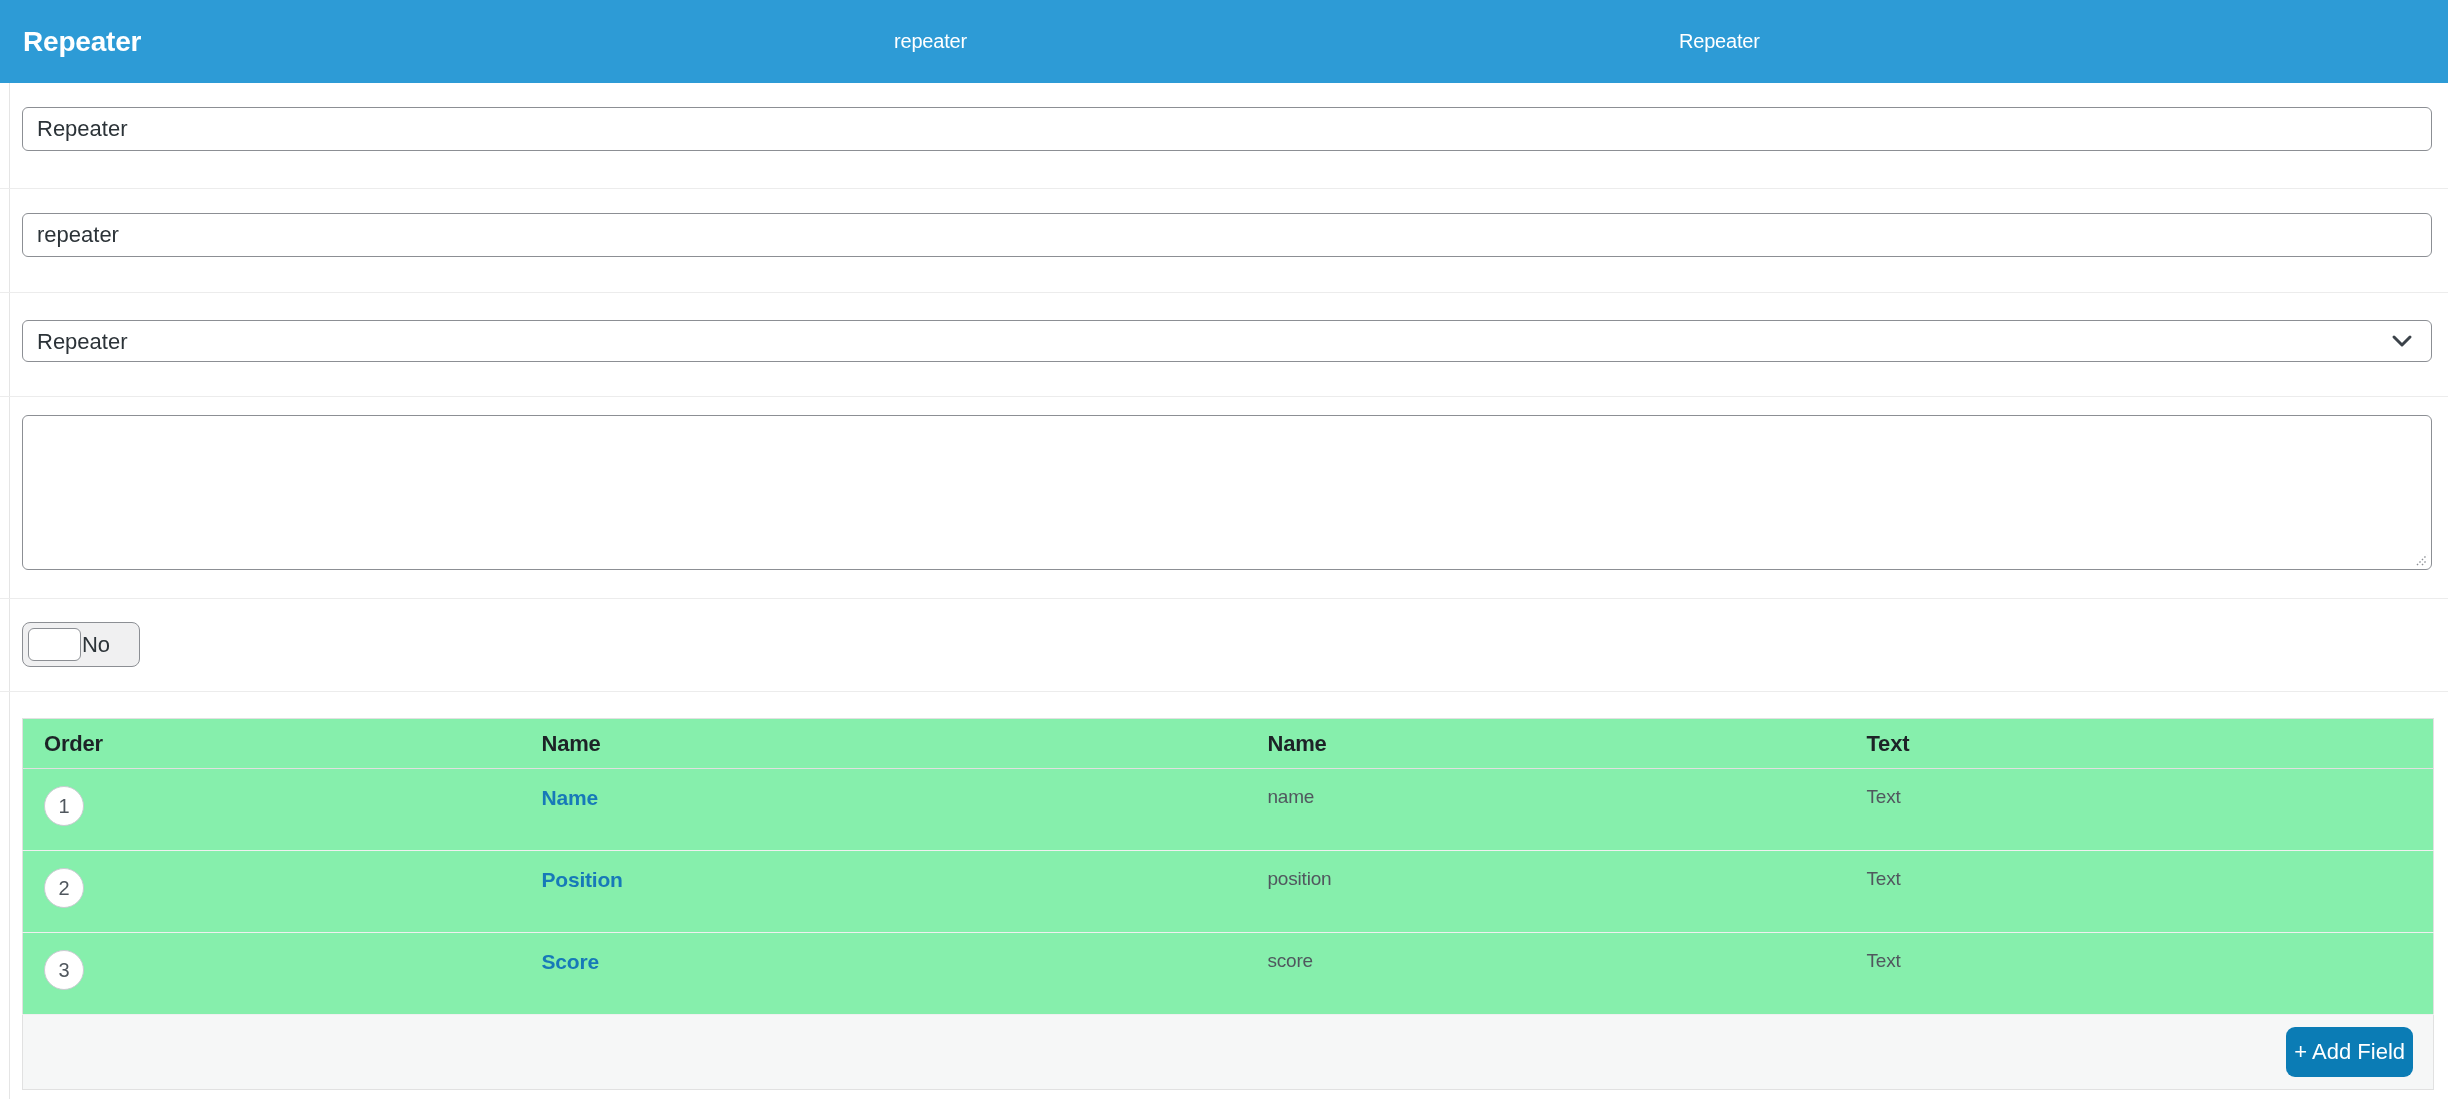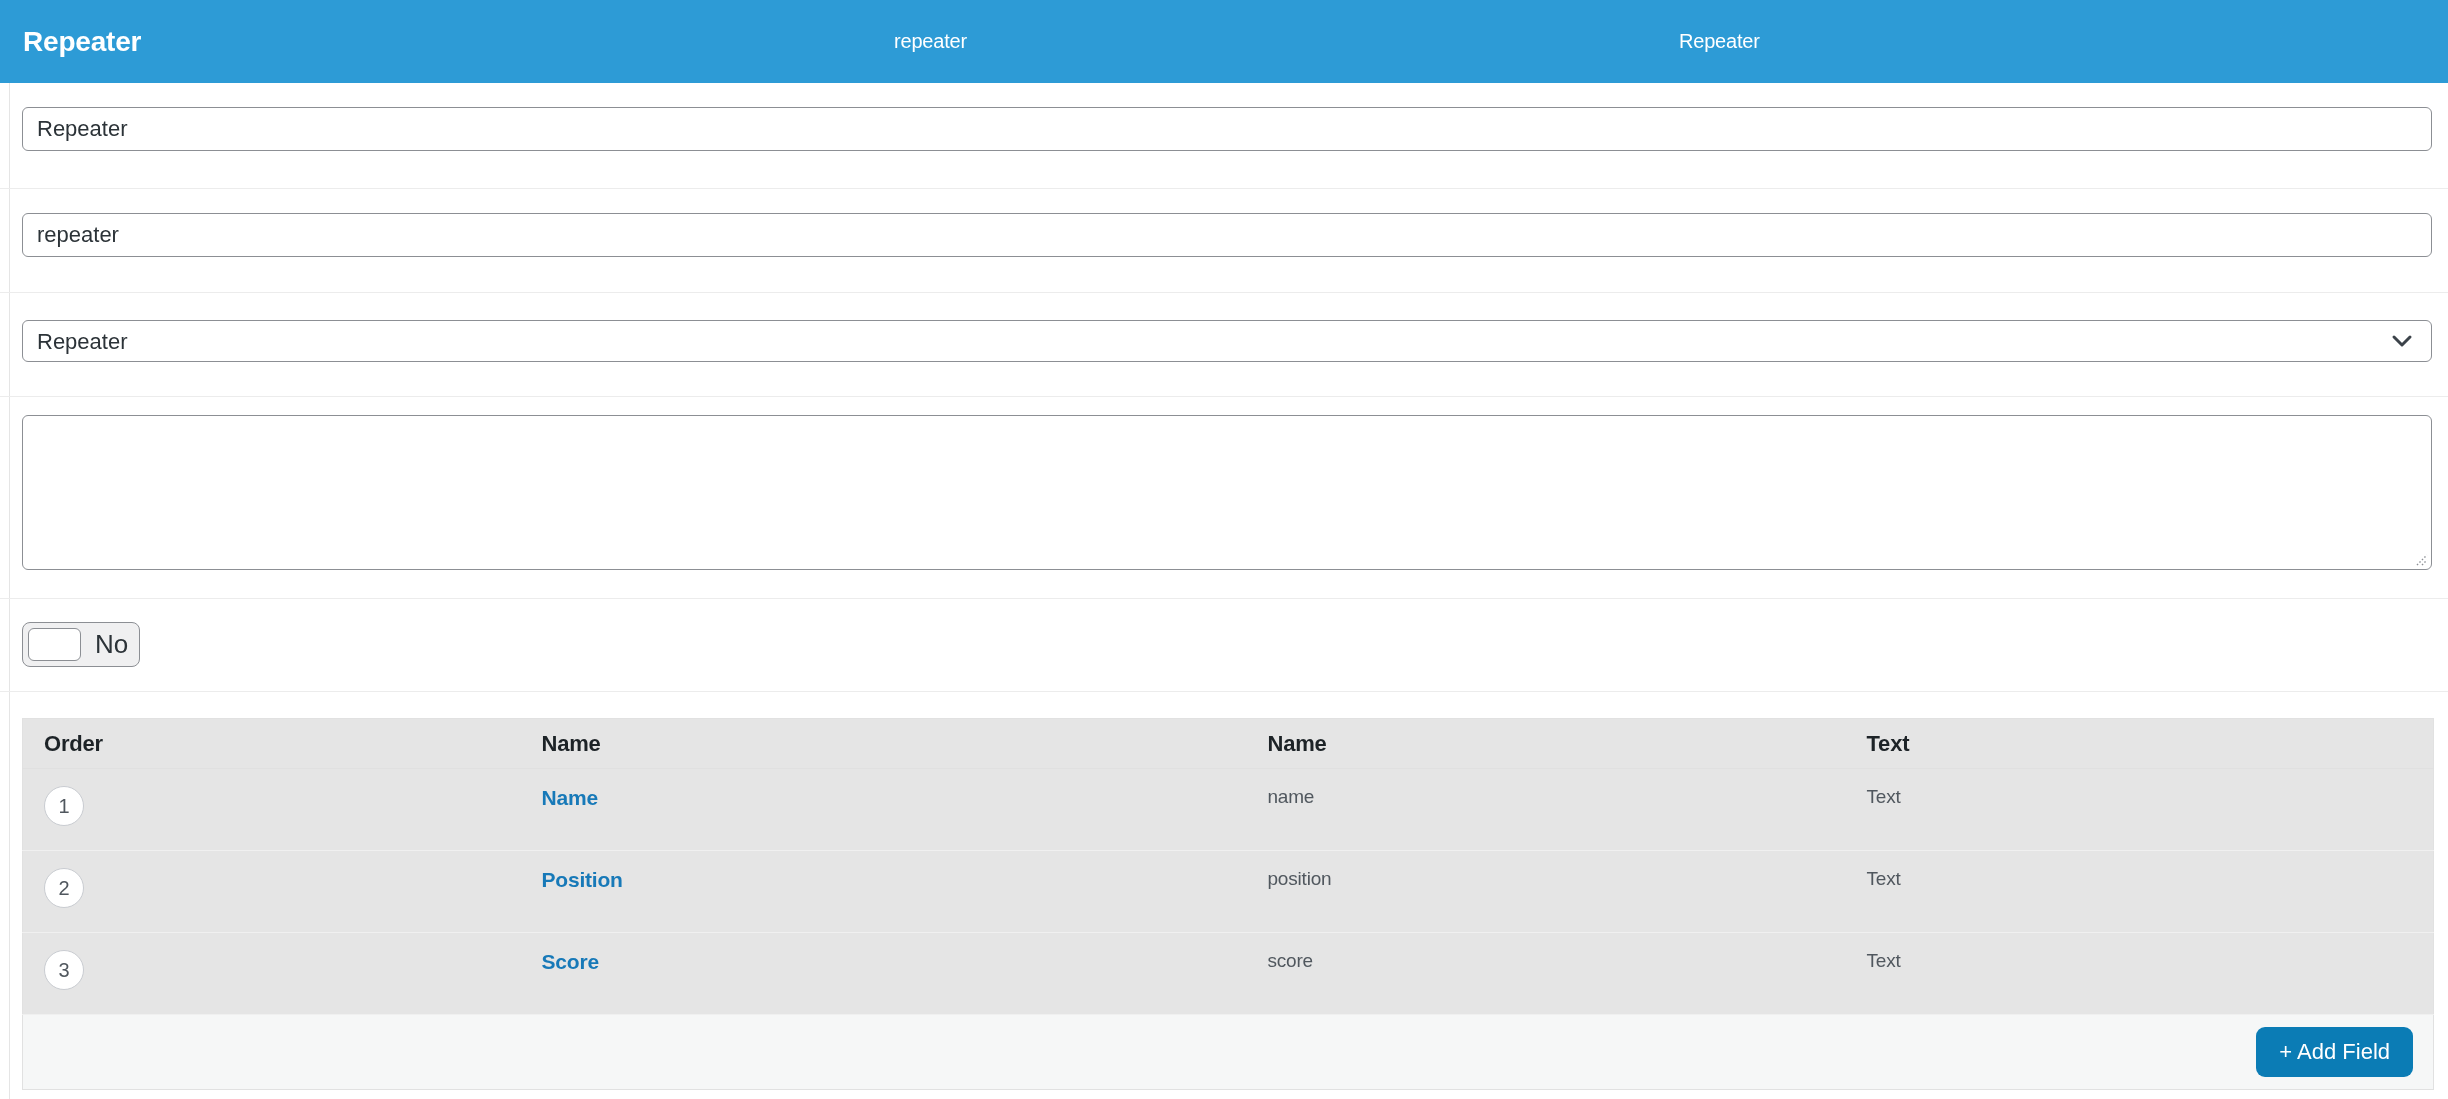--- a/index.html
+++ b/index.html
@@ -89,29 +89,29 @@
     position:absolute;left:22px;top:622px;width:118px;height:45px;
     background:var(--toggle-bg);
     border:1px solid var(--input-border);border-radius:8px;
     display:flex;align-items:center;cursor:pointer;
   }
   .toggle .knob{
     position:absolute;left:5px;top:5px;width:53px;height:33px;
     background:#ffffff;border:1px solid var(--input-border);border-radius:6px;
   }
   .toggle .state{
-    position:absolute;left:59px;width:59px;text-align:center;
-    color:var(--text-dark);font-size:26px;
+    position:absolute;left:59px;width:59px;text-align:left;
+    color:var(--text-dark);font-size:22px;
   }
   
   .fields-table{
     position:absolute;left:22px;top:718px;width:2411px;
     border-collapse:collapse;table-layout:fixed;
     border:1px solid var(--table-border);
-    background:#e5e5e5;
+    background:#86efac;
   }
   .fields-table col.c-order{width:498px;}
   .fields-table col.c-label{width:726px;}
   .fields-table col.c-name{width:599px;}
   .fields-table col.c-type{width:588px;}
   .fields-table th{
     height:50px;text-align:left;vertical-align:middle;
     padding:0 0 0 21px;font-size:22px;font-weight:700;color:var(--table-head);
     border-bottom:1px solid var(--head-border);
   }
@@ -133,21 +133,21 @@
   .fields-table .foot-cell{
     height:75px;background:var(--footer-bg);
     border-bottom:none;padding:0 20px 0 0;
     text-align:right;vertical-align:middle;
   }
   .add-field-btn{
     display:inline-block;
     background:var(--button-bg);color:#ffffff;
     border:none;border-radius:9px;
     font-family:"Liberation Sans", sans-serif;
-    font-size:22px;padding:12px 23px;cursor:pointer;
+    font-size:22px;padding:12px 8px;cursor:pointer;
   }
 </style>
 </head>
 <body>
 
 <div class="panel-header">
   <div class="title">Repeater</div>
   <div class="meta name">repeater</div>
   <div class="meta type">Repeater</div>
 </div>

